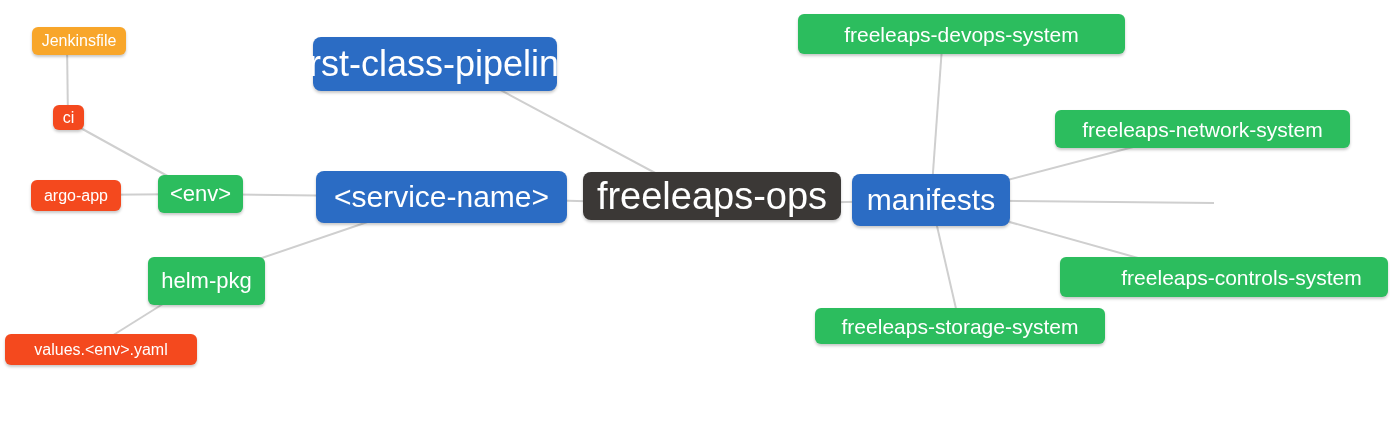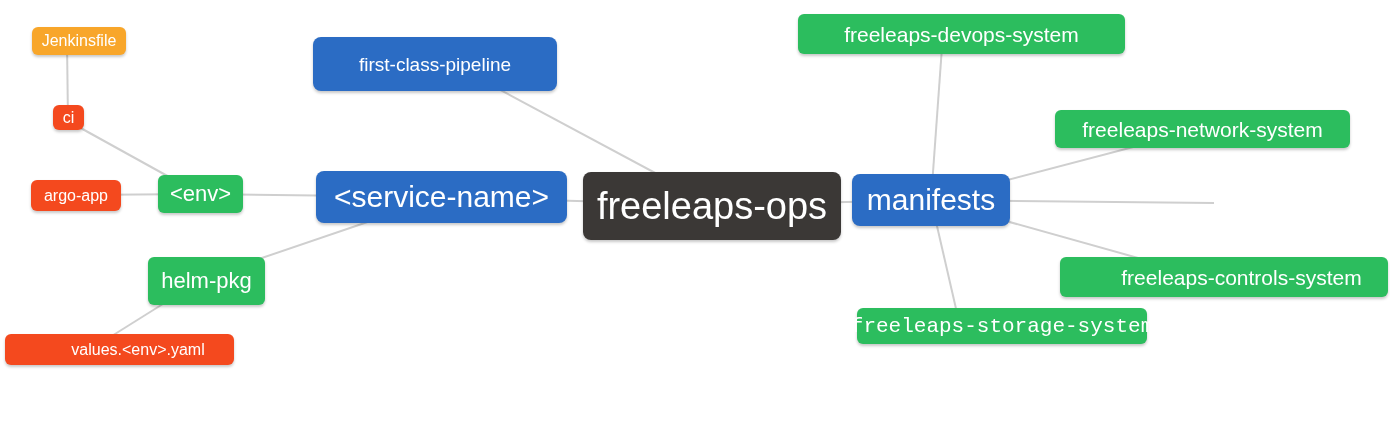--- a/index.html
+++ b/index.html
@@ -41,32 +41,32 @@
     <line x1="715" y1="205" x2="452" y2="64"></line>
     <line x1="715" y1="205" x2="441" y2="197"></line>
     <line x1="715" y1="205" x2="931" y2="200"></line>
     <line x1="931" y1="200" x2="942" y2="47"></line>
     <line x1="931" y1="200" x2="1202" y2="129"></line>
     <line x1="931" y1="200" x2="1214" y2="203"></line>
     <line x1="931" y1="200" x2="1206" y2="277"></line>
     <line x1="931" y1="200" x2="960" y2="326"></line>
   </svg>
 
-  <div class="node lvl-root" style="left:583px;top:172px;width:258px;height:68px;font-size:38px;">freeleaps-ops</div>
+  <div class="node lvl-root" style="left:583px;top:172px;width:258px;height:48px;font-size:38px;">freeleaps-ops</div>
 
-  <div class="node lvl-1" style="left:313px;top:37px;width:244px;height:54px;font-size:19px;">first-class-pipeline</div>
+  <div class="node lvl-1" style="left:313px;top:37px;width:244px;height:54px;font-size:36px;">first-class-pipeline</div>
   <div class="node lvl-1" style="left:316px;top:171px;width:251px;height:52px;font-size:30px;">&lt;service-name&gt;</div>
   <div class="node lvl-1" style="left:852px;top:174px;width:158px;height:52px;font-size:30px;">manifests</div>
 
   <div class="node lvl-2" style="left:158px;top:175px;width:85px;height:38px;font-size:22px;">&lt;env&gt;</div>
   <div class="node lvl-2" style="left:148px;top:257px;width:117px;height:48px;font-size:22px;">helm-pkg</div>
   <div class="node lvl-2" style="left:798px;top:14px;width:327px;height:40px;font-size:21px;">freeleaps-devops-system</div>
   <div class="node lvl-2" style="left:1055px;top:110px;width:295px;height:38px;font-size:21px;">freeleaps-network-system</div>
   <div class="node lvl-2" style="left:1060px;top:257px;width:293px;height:40px;font-size:21px;padding-left:35px;">freeleaps-controls-system</div>
-  <div class="node lvl-2" style="left:857px;top:308px;width:290px;height:36px;font-size:21px;font-family:Liberation Mono, monospace;">freeleaps-storage-system</div>
+  <div class="node lvl-2" style="left:815px;top:308px;width:290px;height:36px;font-size:21px;">freeleaps-storage-system</div>
 
   <div class="node lvl-3" style="left:53px;top:105px;width:31px;height:25px;font-size:16px;">ci</div>
   <div class="node lvl-3" style="left:31px;top:180px;width:90px;height:31px;font-size:16px;">argo-app</div>
-  <div class="node lvl-3" style="left:5px;top:334px;width:192px;height:31px;font-size:16px;padding-left:37px;">values.&lt;env&gt;.yaml</div>
+  <div class="node lvl-3" style="left:5px;top:334px;width:192px;height:31px;font-size:16px;">values.&lt;env&gt;.yaml</div>
 
   <div class="node lvl-4" style="left:20px;top:27px;width:94px;height:28px;font-size:16px;margin-left:12px;">Jenkinsfile</div>
 
 </div>
 
 </body></html>

